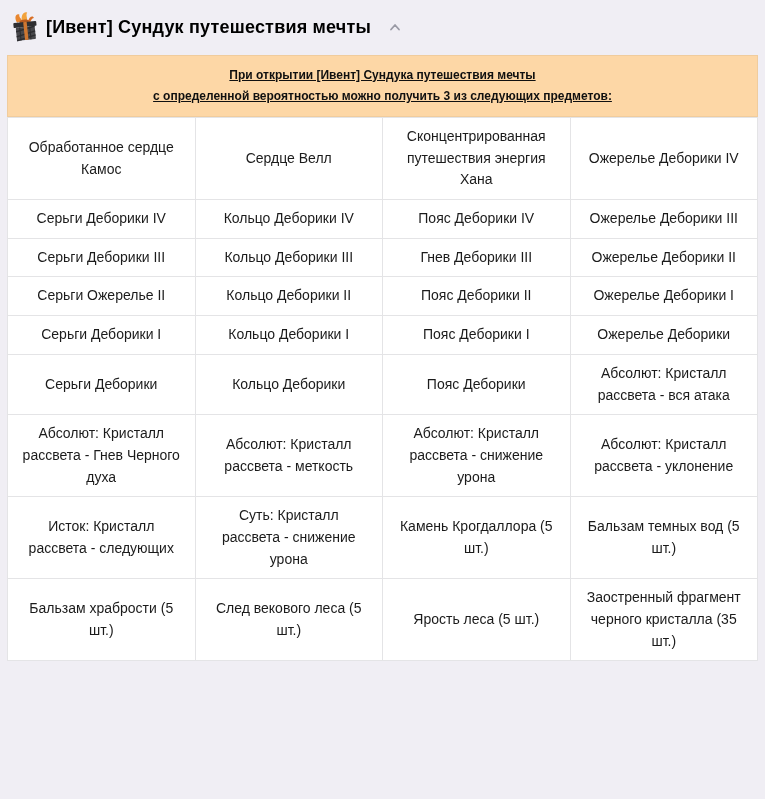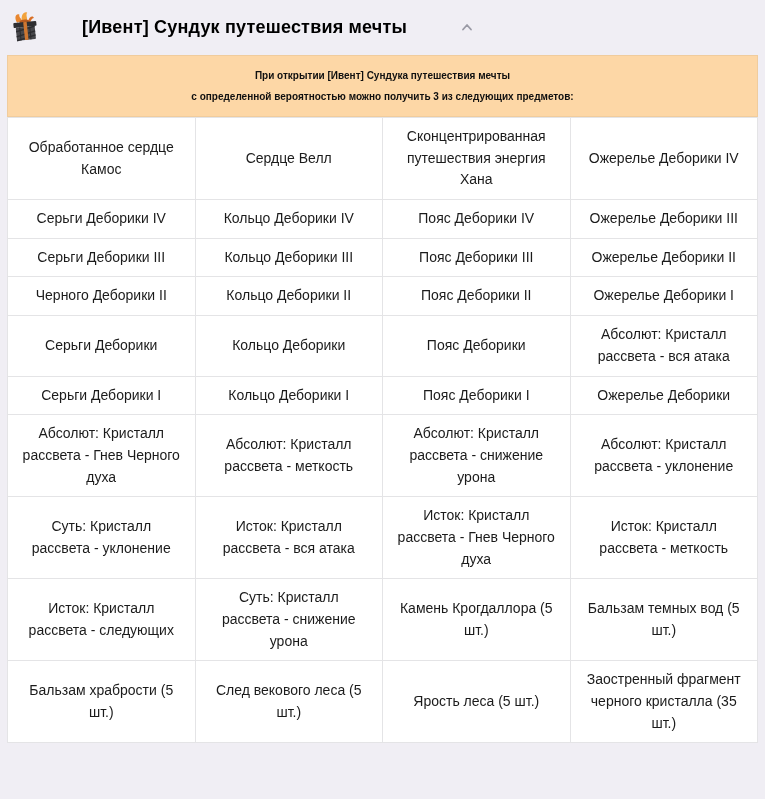--- a/index.html
+++ b/index.html
@@ -14,21 +14,20 @@
     min-height: 799px;
     box-sizing: border-box;
     padding-bottom: 8px;
   }
   
   .title-bar {
     display: flex;
     align-items: center;
     padding: 10px 8px 11px 8px;
     cursor: pointer;
-    gap: 36px;
   }
   .gift-icon {
     width: 34px;
     height: 34px;
     margin-right: 4px;
     flex: 0 0 auto;
   }
   .page-title {
     font-size: 18px;
     font-weight: bold;
@@ -43,24 +42,25 @@
   }
   
   .content {
     margin: 0 7px;
   }
   .notice {
     background: #fdd7a6;
     border: 1px solid rgba(0,0,0,0.05);
     text-align: center;
     font-weight: bold;
-    font-size: 10px;
+    font-size: 12px;
     color: #101010;
     padding: 9px 10px;
     line-height: 21px;
+    text-decoration: underline;
   }
   .items-table {
     width: 100%;
     border-collapse: collapse;
     background: #ffffff;
     table-layout: fixed;
   }
   .items-table td {
     width: 25%;
     border: 1px solid #e4e4e6;
@@ -122,52 +122,46 @@
         </tr>
         <tr>
           <td>Серьги Деборики IV</td>
           <td>Кольцо Деборики IV</td>
           <td>Пояс Деборики IV</td>
           <td>Ожерелье Деборики III</td>
         </tr>
         <tr>
           <td>Серьги Деборики III</td>
           <td>Кольцо Деборики III</td>
-          <td>Пояс Деборики III</td>
+          <td>Гнев Деборики III</td>
           <td>Ожерелье Деборики II</td>
         </tr>
         <tr>
-          <td>Черного Деборики II</td>
+          <td>Серьги Ожерелье II</td>
           <td>Кольцо Деборики II</td>
           <td>Пояс Деборики II</td>
           <td>Ожерелье Деборики I</td>
+        </tr>
+        <tr>
+          <td>Серьги Деборики I</td>
+          <td>Кольцо Деборики I</td>
+          <td>Пояс Деборики I</td>
+          <td>Ожерелье Деборики</td>
         </tr>
         <tr>
           <td>Серьги Деборики</td>
           <td>Кольцо Деборики</td>
           <td>Пояс Деборики</td>
           <td>Абсолют: Кристалл рассвета - вся атака</td>
         </tr>
         <tr>
-          <td>Серьги Деборики I</td>
-          <td>Кольцо Деборики I</td>
-          <td>Пояс Деборики I</td>
-          <td>Ожерелье Деборики</td>
-        </tr>
-        <tr>
           <td>Абсолют: Кристалл рассвета - Гнев Черного духа</td>
           <td>Абсолют: Кристалл рассвета - меткость</td>
           <td>Абсолют: Кристалл рассвета - снижение урона</td>
           <td>Абсолют: Кристалл рассвета - уклонение</td>
-        </tr>
-        <tr>
-          <td>Суть: Кристалл рассвета - уклонение</td>
-          <td>Исток: Кристалл рассвета - вся атака</td>
-          <td>Исток: Кристалл рассвета - Гнев Черного духа</td>
-          <td>Исток: Кристалл рассвета - меткость</td>
         </tr>
         <tr>
           <td>Исток: Кристалл рассвета - следующих</td>
           <td>Суть: Кристалл рассвета - снижение урона</td>
           <td>Камень Крогдаллора (5 шт.)</td>
           <td>Бальзам темных вод (5 шт.)</td>
         </tr>
         <tr>
           <td>Бальзам храбрости (5 шт.)</td>
           <td>След векового леса (5 шт.)</td>

